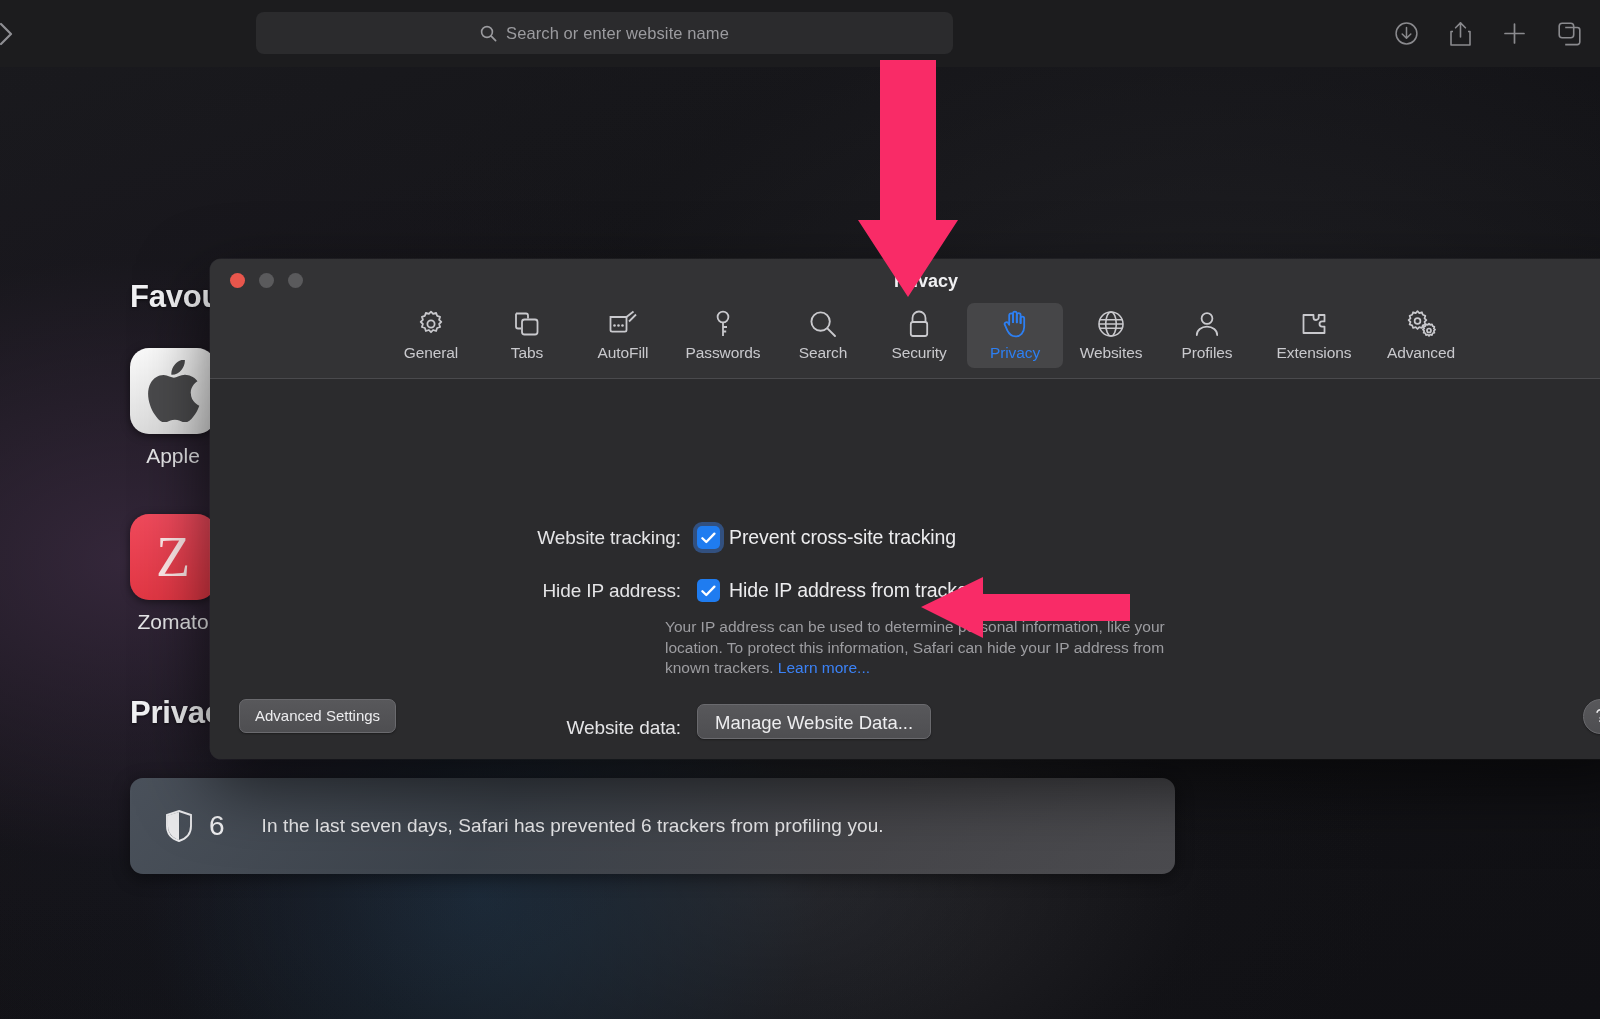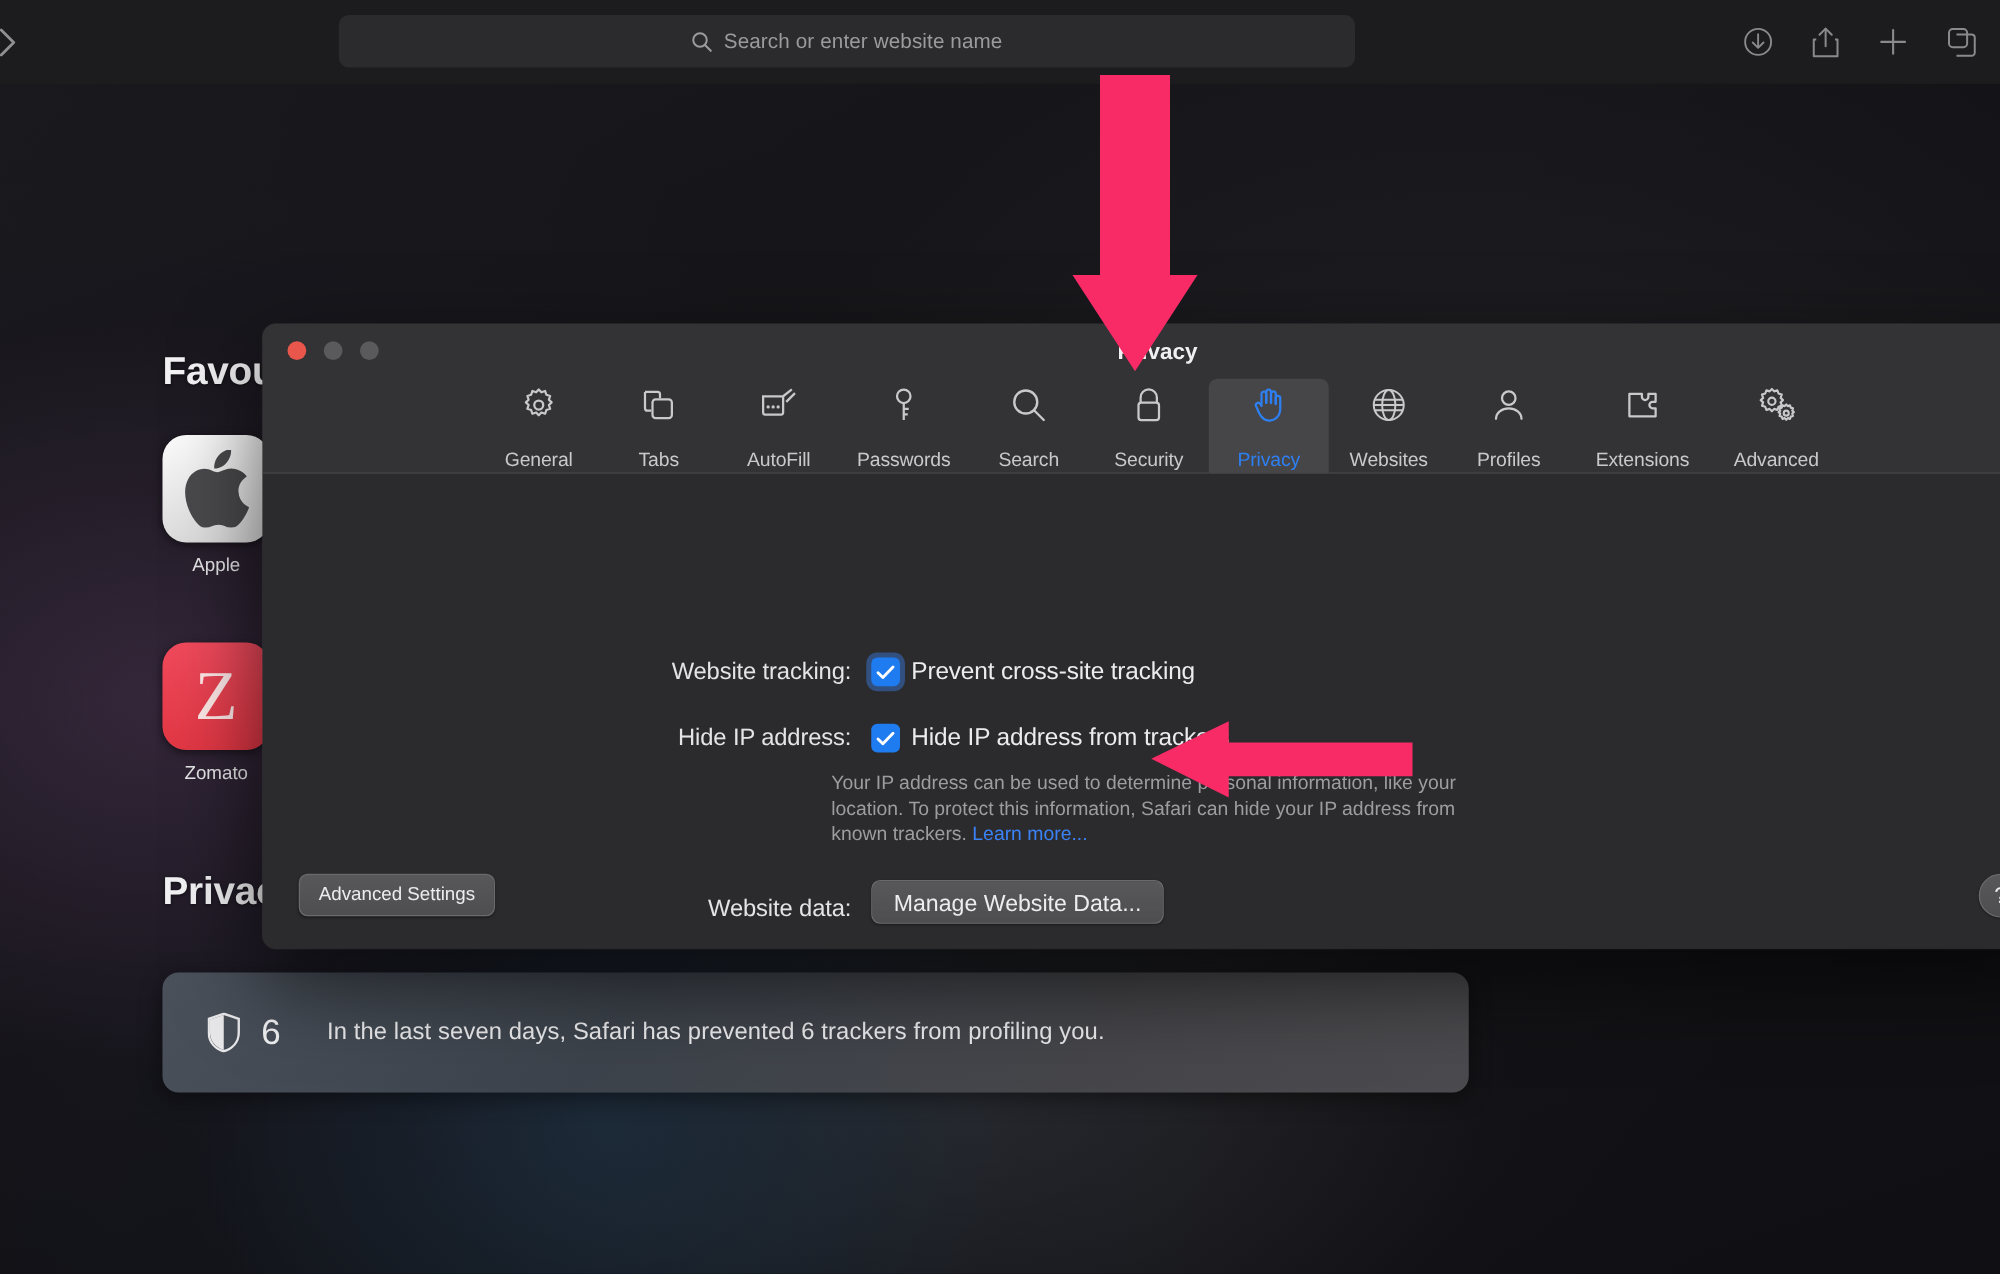--- a/index.html
+++ b/index.html
@@ -27,22 +27,22 @@
     background: #1c1c1e;
     display: flex; align-items: center;
     z-index: 5;
   }
   #sidebar-toggle {
     position: absolute; left: 0px; top: 18px;
     width: 26px; height: 32px;
     color: #8e8e93;
   }
   #address-bar {
-    position: absolute; left: 271px; top: 12px;
-    width: 813px; height: 42px;
+    position: absolute; left: 256px; top: 12px;
+    width: 697px; height: 42px;
     background: #2b2b2d;
     border-radius: 8px;
     display: flex; align-items: center; justify-content: center;
     gap: 9px;
   }
   #address-bar .ab-text {
     font-size: 16.5px; color: #9b9b9f; letter-spacing: 0.1px;
   }
   #toolbar-right {
     position: absolute; right: 18px; top: 0; height: 67px;
@@ -63,21 +63,21 @@
 
   .fav-tile { position: absolute; width: 86px; }
   .fav-icon {
     width: 86px; height: 86px; border-radius: 19px;
     display: flex; align-items: center; justify-content: center;
     box-shadow: 0 2px 8px rgba(0,0,0,0.5);
     overflow: hidden;
   }
   .fav-label {
     margin-top: 10px; text-align: center;
-    font-size: 15px; color: #e6e6e8;
+    font-size: 21px; color: #e6e6e8;
     white-space: nowrap;
   }
   #fav-apple { left: 130px; top: 281px; }
   #fav-apple .fav-icon { background: linear-gradient(180deg,#fbfbfb 0%, #dcdcdc 100%); }
   #fav-zomato { left: 130px; top: 447px; }
   #fav-zomato .fav-icon { background: linear-gradient(180deg,#f04a5c 0%, #e23744 100%); }
   #fav-zomato .fav-icon span {
     font-family: "Liberation Serif", serif;
     font-size: 56px; color: #ffe9e9; line-height: 1;
   }
@@ -126,21 +126,21 @@
   }
 
   
   #sw-tabs {
     position: absolute; left: 0; right: 0; top: 44px;
     display: flex; justify-content: center; align-items: flex-start;
     gap: 0px;
   }
   .sw-tab {
     width: 96px; padding: 5px 0 6px;
-    display: flex; flex-direction: column; align-items: center; gap: 20px;
+    display: flex; flex-direction: column; align-items: center; gap: 4px;
     border-radius: 7px;
     color: #c9c9cd;
     cursor: default;
   }
   .sw-tab .tab-icon { height: 32px; display: flex; align-items: center; justify-content: center; }
   .sw-tab .tab-label { font-size: 15.5px; white-space: nowrap; letter-spacing: -0.1px; }
   .sw-tab.selected { background: #464648; color: #3b82f6; }
   .sw-tab.selected .tab-label { color: #2d7ff2; }
   #tab-extensions { width: 118px; }
   #tab-passwords  { width: 104px; }

